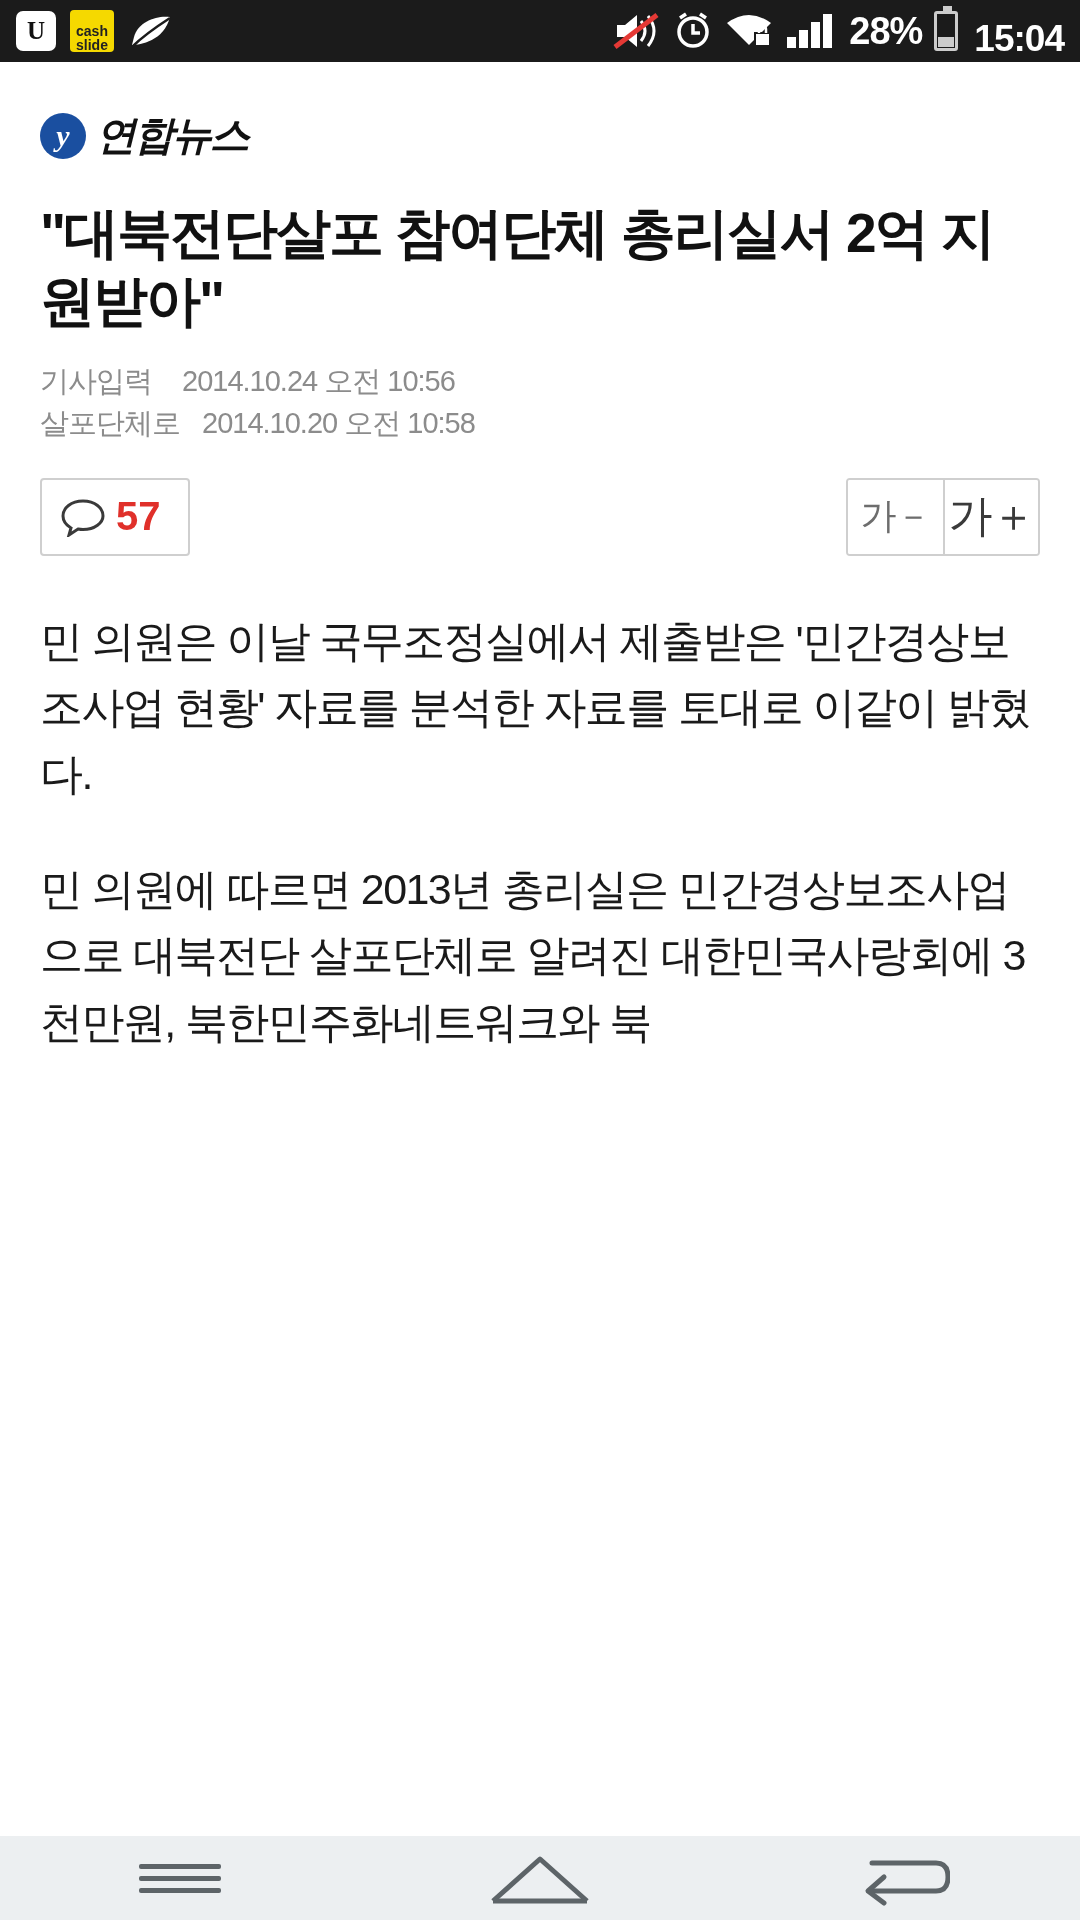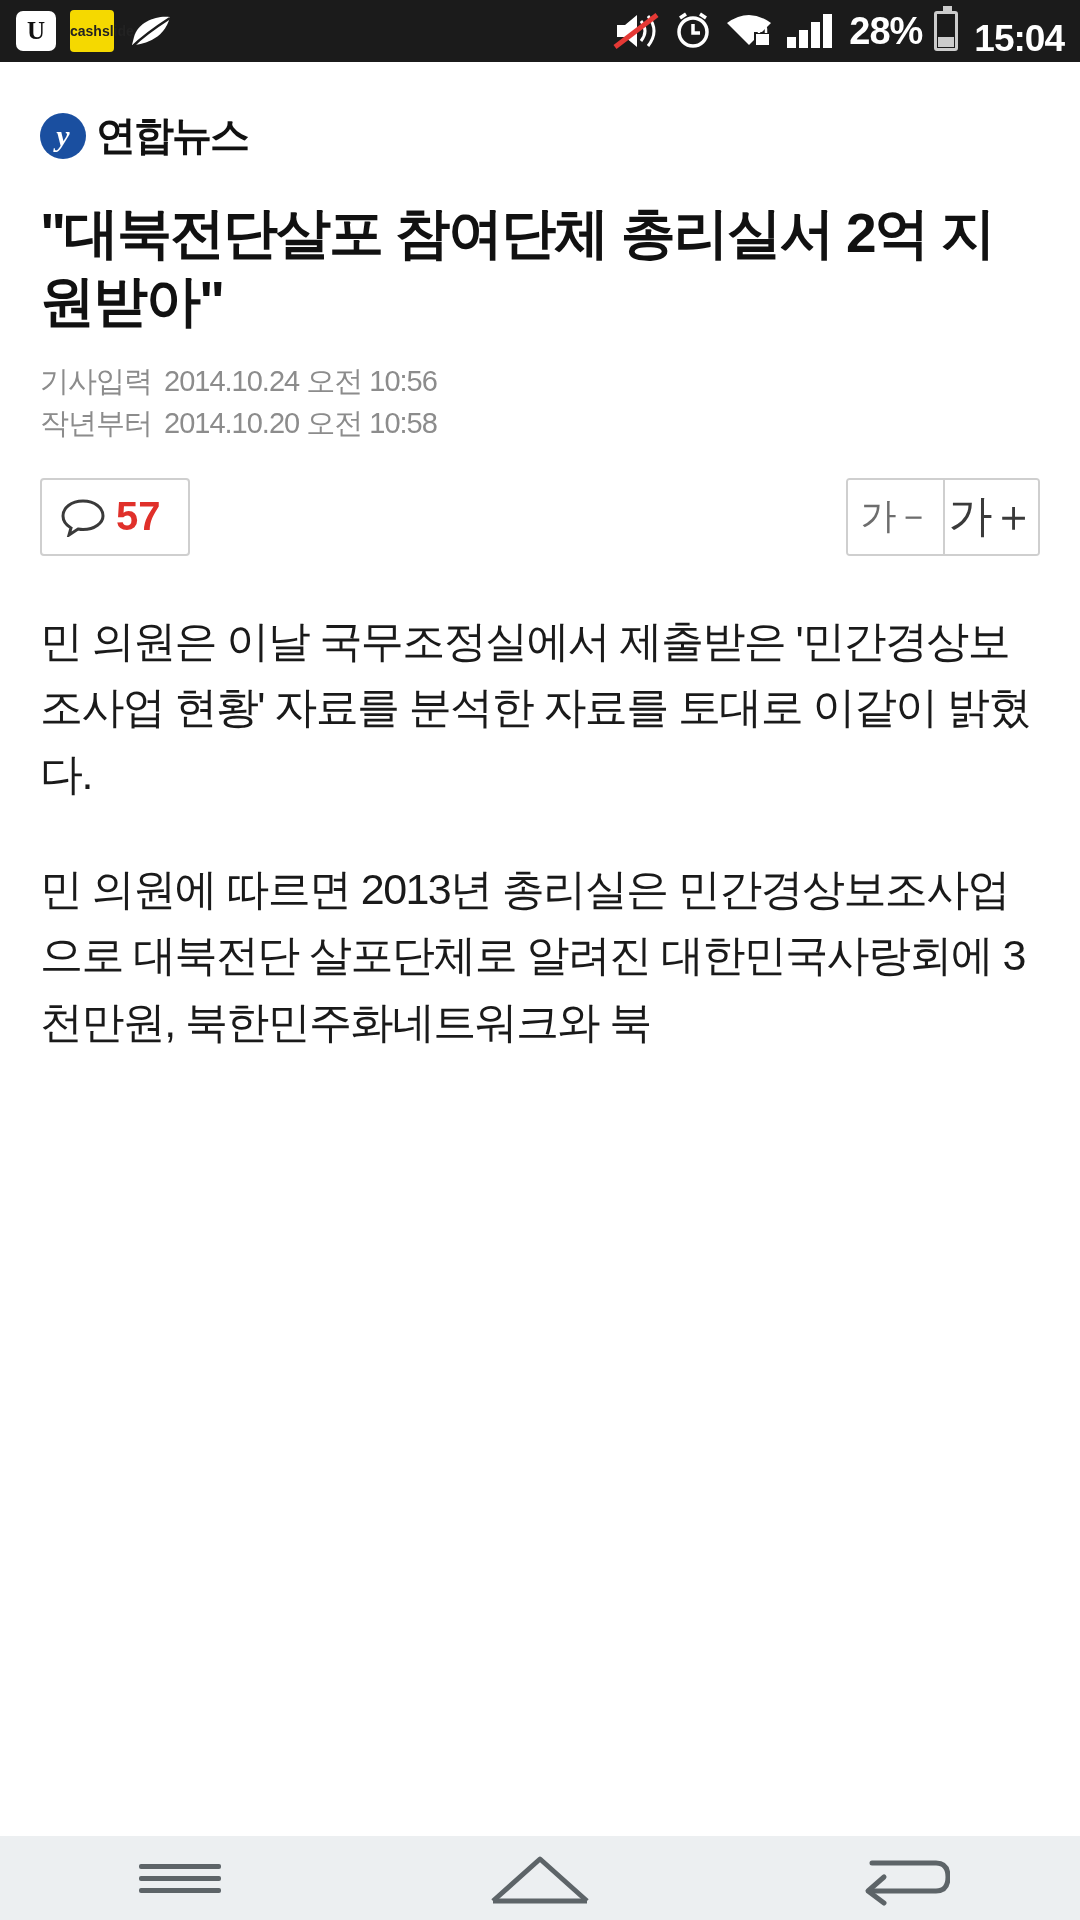--- a/index.html
+++ b/index.html
@@ -34,22 +34,22 @@
     font-family: "Liberation Serif", serif;
   }
   .icon-cashslide {
     width: 44px; height: 42px;
     background: #f5d900;
     border-radius: 4px;
     color: #222;
     font-size: 14px;
     line-height: 14px;
     font-weight: bold;
-    display: flex; flex-direction: row;
-    align-items: center; justify-content: space-between;
+    display: flex; flex-direction: column;
+    align-items: center; justify-content: flex-end;
   }
   .icon-leaf {
     width: 46px; height: 40px;
     position: relative;
   }
   .icon-leaf svg { display:block; }
 
   .sb-mute svg, .sb-alarm svg, .sb-wifi svg, .sb-signal svg { display:block; }
 
   .sb-battpct {
@@ -110,39 +110,40 @@
     font-family: "Liberation Serif", serif;
     font-size: 30px;
     font-style: italic;
     font-weight: bold;
   }
   .logo-text {
     font-size: 40px;
     font-weight: bold;
     color: #111;
     letter-spacing: -2px;
+    font-style: italic;
   }
 
   .headline {
     margin-top: 36px;
     font-size: 55px;
     line-height: 1.24;
     font-weight: bold;
     color: #111;
     letter-spacing: -2px;
   }
 
   .meta {
     margin-top: 26px;
     color: #8c8c8c;
     font-size: 29px;
     line-height: 1.42;
     letter-spacing: -1px;
   }
-  .meta-row { display: flex; gap: 4px; }
+  .meta-row { display: flex; gap: 22px; }
   .meta-label { min-width: 120px; }
 
   .toolbar {
     margin-top: 34px;
     display: flex;
     align-items: center;
     height: 78px;
   }
   .comment-box {
     border: 2px solid #cfcfcf;
@@ -279,21 +280,21 @@
   </div>
 
   <h1 class="headline">"대북전단살포 참여단체 총리실서 2억 지원받아"</h1>
 
   <div class="meta">
     <div class="meta-row">
       <span class="meta-label">기사입력</span>
       <span>2014.10.24 오전 10:56</span>
     </div>
     <div class="meta-row">
-      <span class="meta-label">작년부터</span>
+      <span class="meta-label">살포단체로</span>
       <span>2014.10.20 오전 10:58</span>
     </div>
   </div>
 
   <div class="toolbar">
     <div class="comment-box">
       <svg width="46" height="40" viewBox="0 0 46 40">
         <path d="M23 4 C11 4 3 11 3 19 C3 24 6 28 11 31 L9 38 L18 32 C19.6 32.3 21.3 32.5 23 32.5 C35 32.5 43 25.5 43 19 C43 11 35 4 23 4 Z" fill="none" stroke="#3a3a3a" stroke-width="3"></path>
       </svg>
       <span class="comment-count">57</span>

